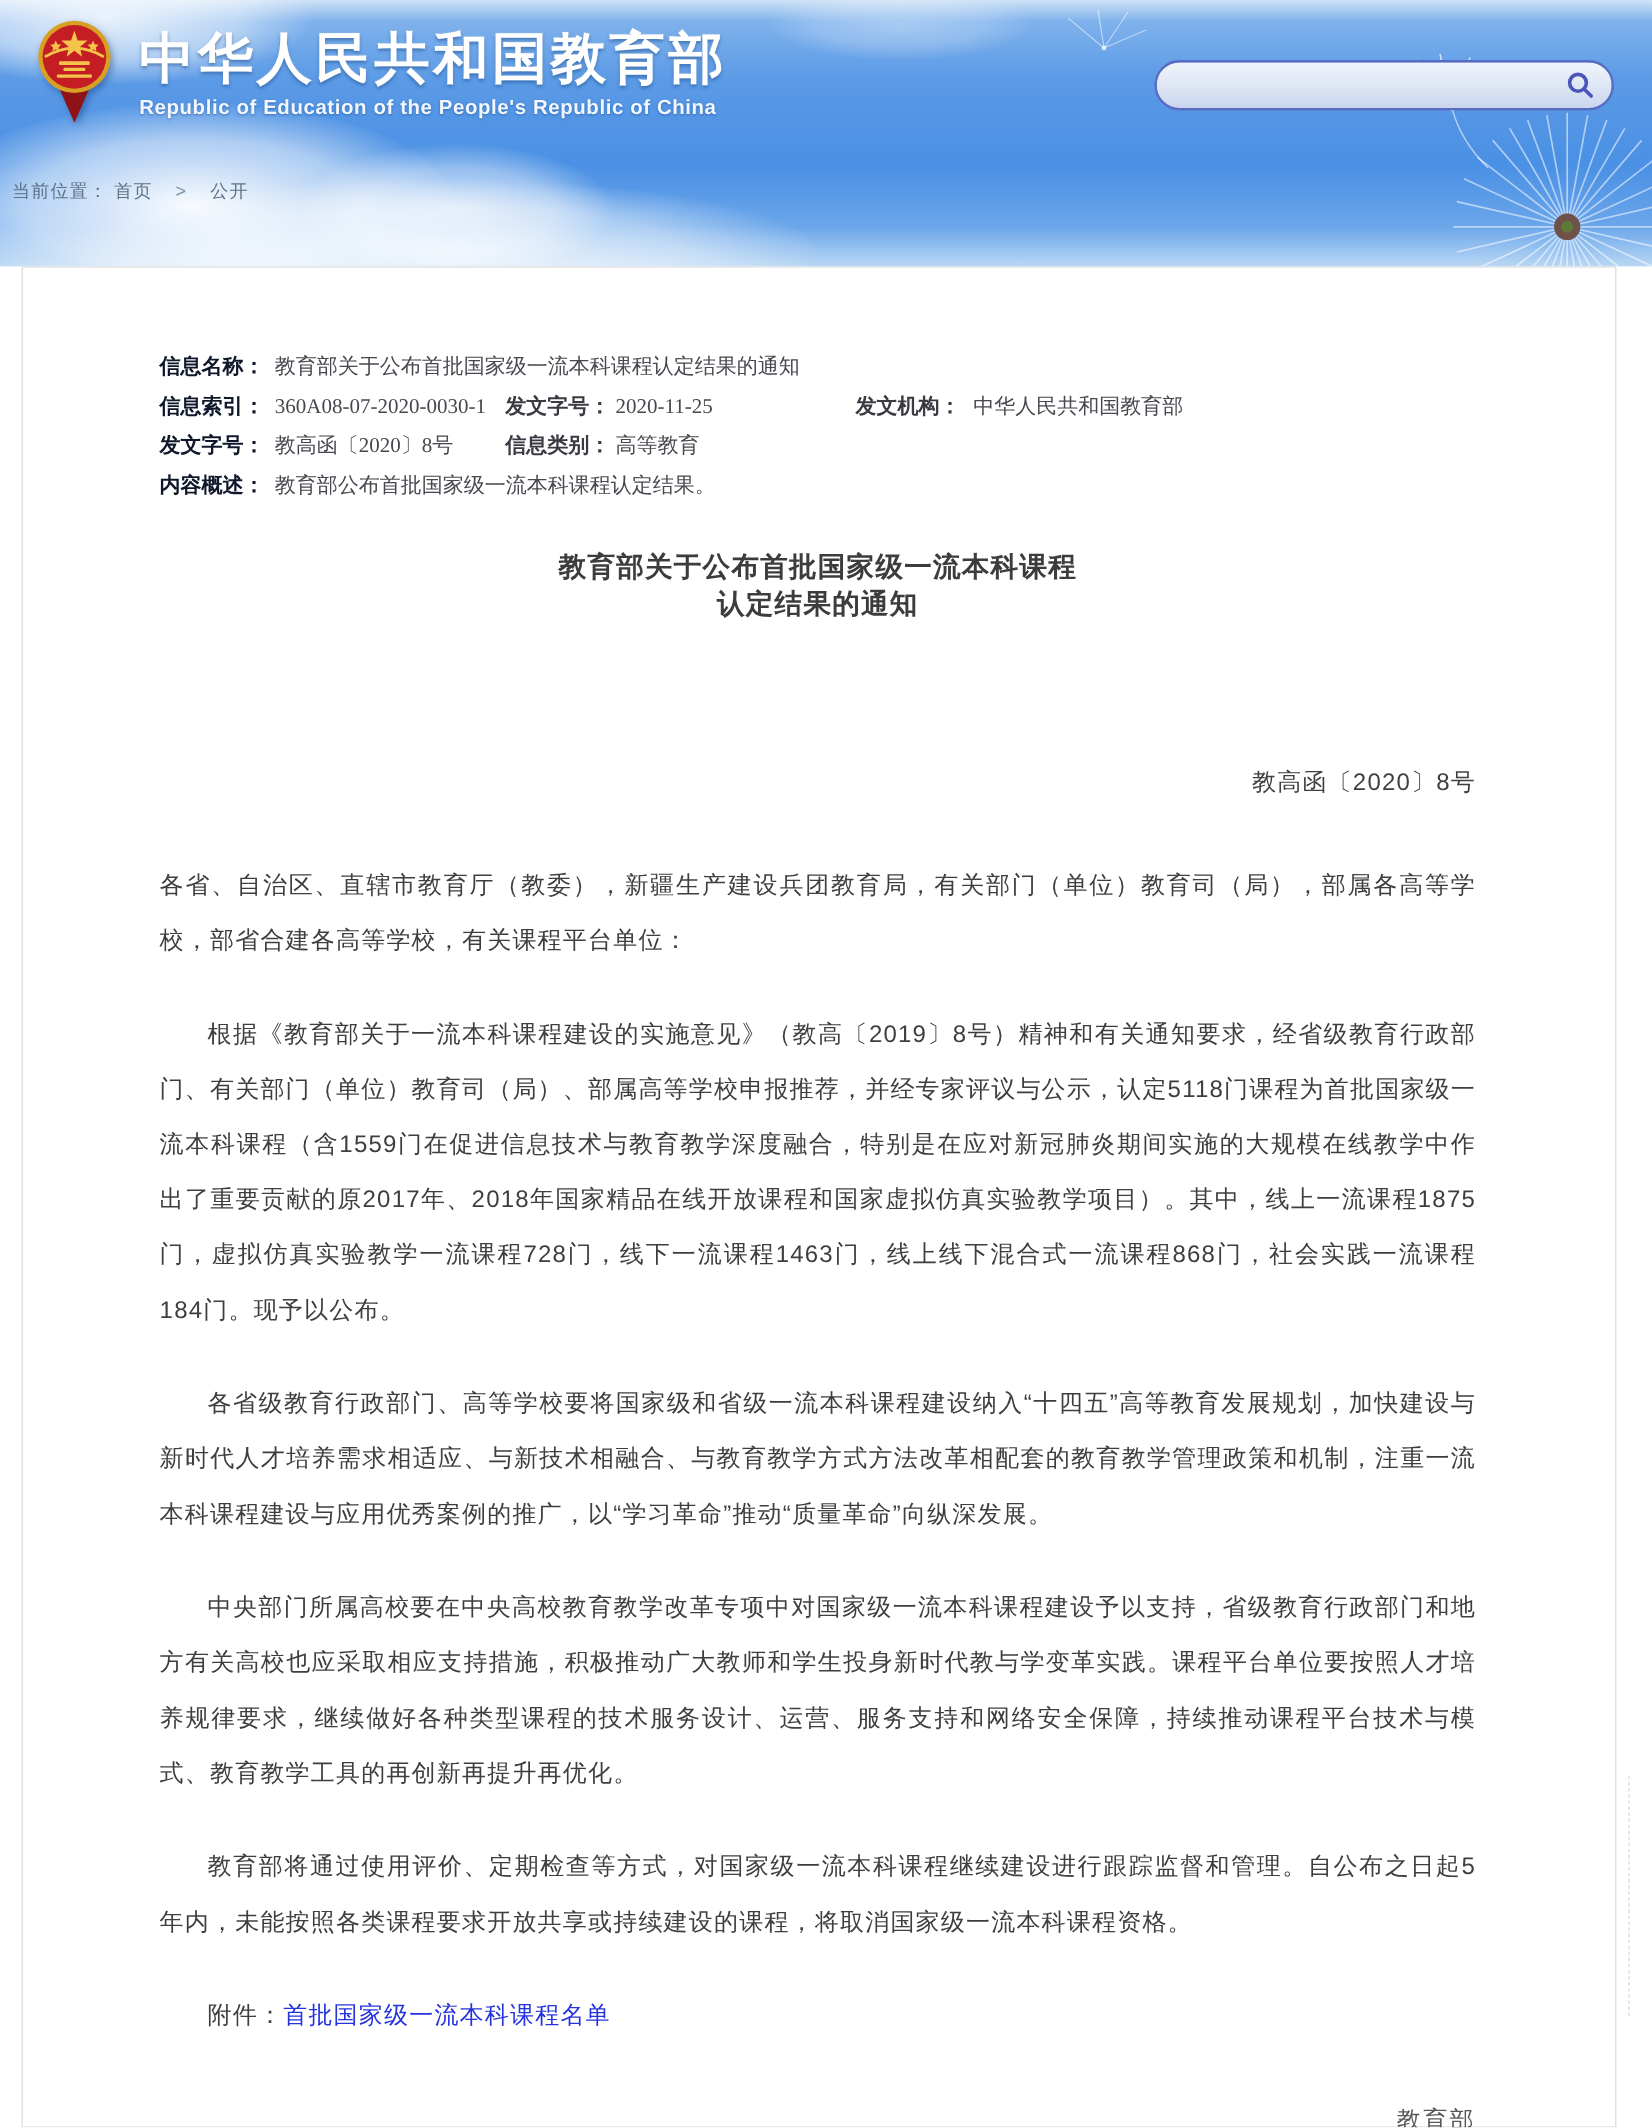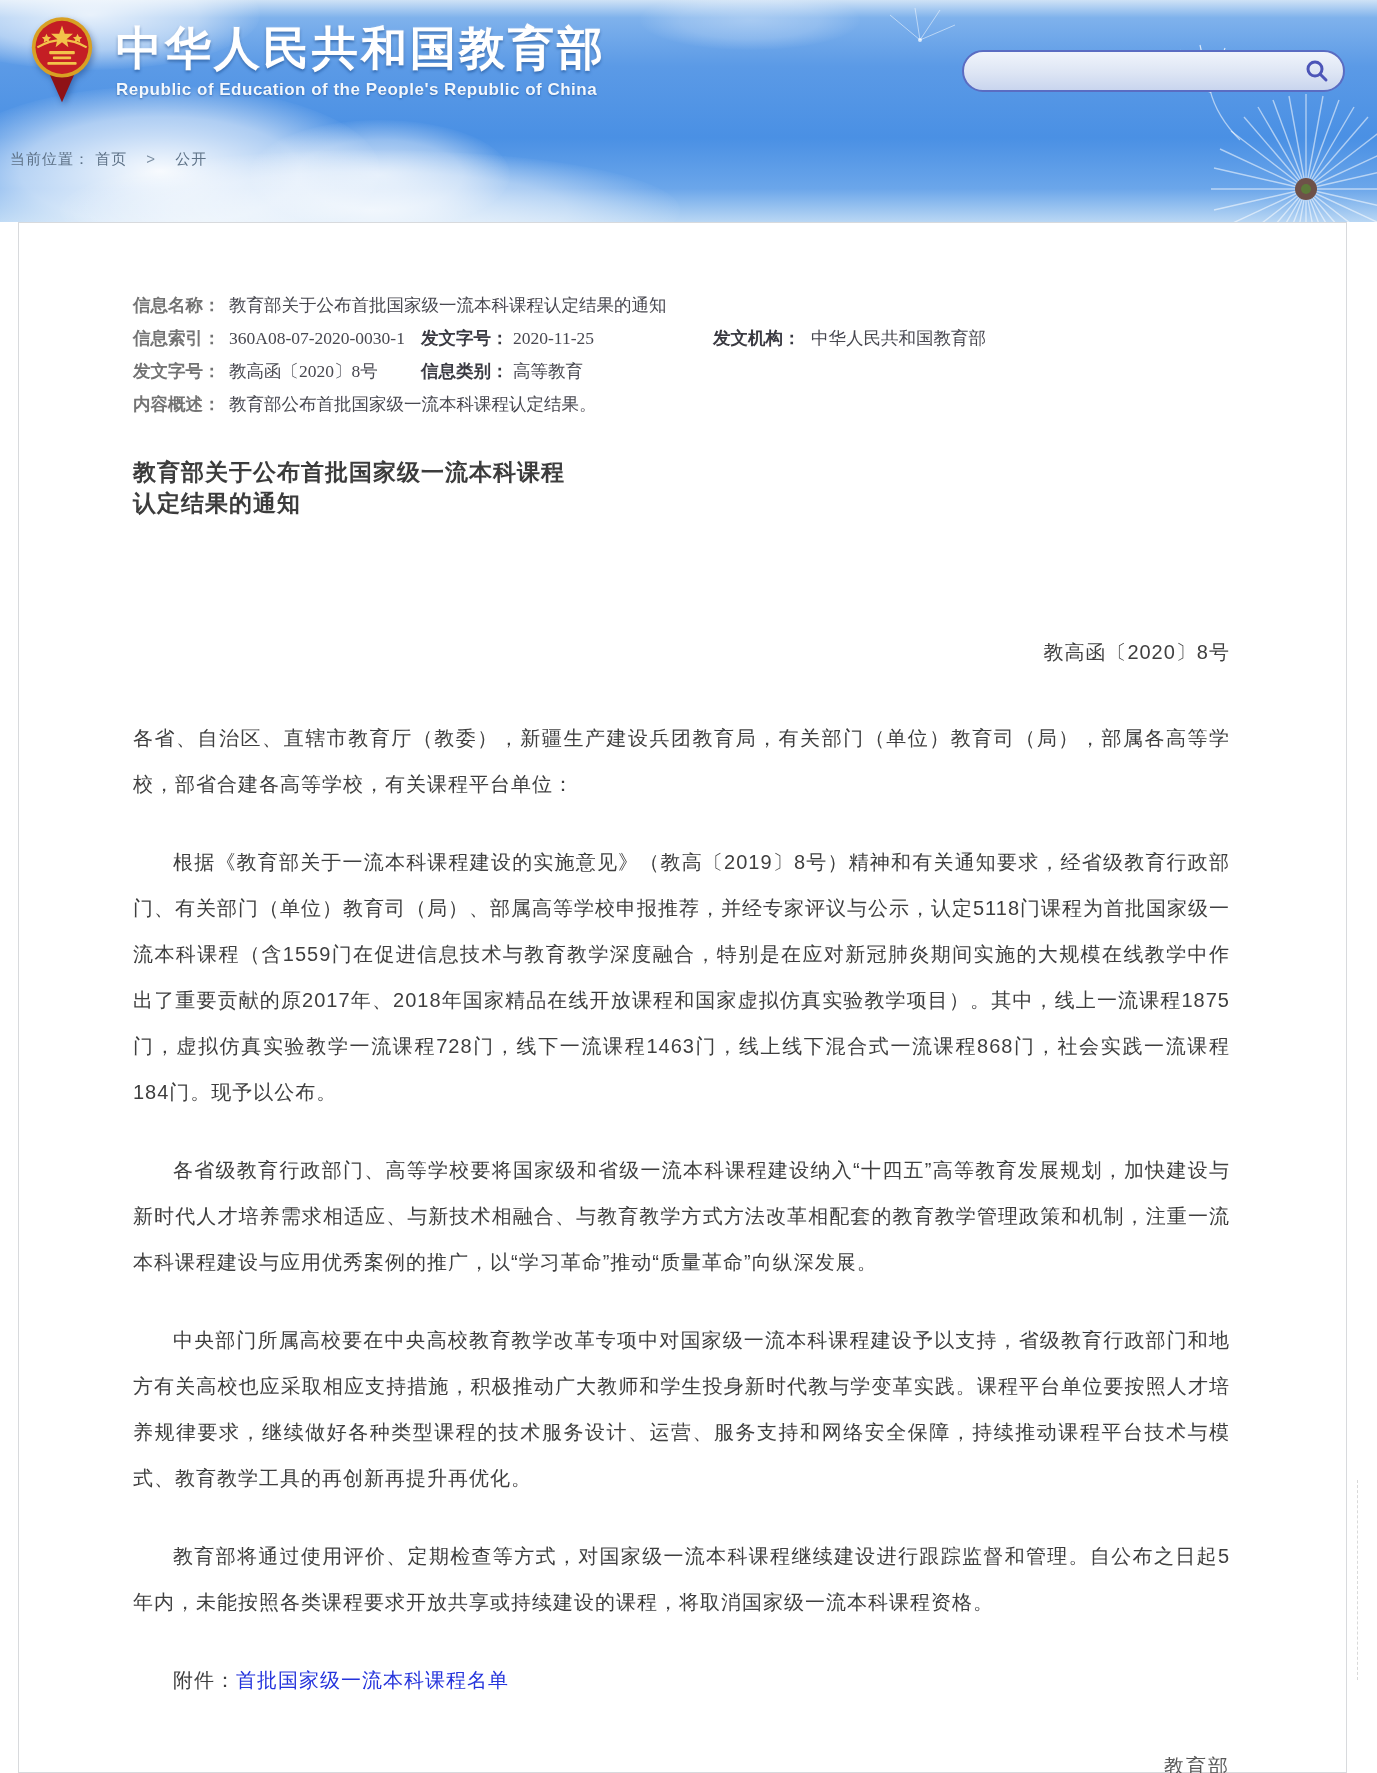--- a/index.html
+++ b/index.html
@@ -39,30 +39,30 @@
   .breadcrumb a{color:#5d7186;text-decoration:none;cursor:pointer;}
   .breadcrumb .sep{margin:0 14px;color:#7b8ea1;}
 
   
   .content{position:relative;margin:0 30px 0 18px;height:1551px;background:#ffffff;
     border:1px solid #d8dadd;box-sizing:border-box;padding:0 116px 0 114px;}
 
   
   .meta{margin-top:66px;font-family:"Liberation Serif","DejaVu Serif",serif;font-size:17.5px;}
   .m-row{display:flex;line-height:33px;white-space:nowrap;}
-  .m-label{font-weight:bold;color:#737373;flex:0 0 auto;}
+  .m-label{font-weight:bold;color:#0f172a;flex:0 0 auto;}
   .m-val{color:#47474f;}
   .w-label1{width:96px;}
   .w-val1{width:192px;}
   .w-label2{width:92px;font-weight:bold;color:#3a3a42;}
   .w-val2{width:200px;}
   .w-label3{width:98px;font-weight:bold;color:#3a3a42;}
 
   
-  .doc-title{margin:36px 0 0 0;text-align:left;font-size:23px;line-height:31px;font-weight:bold;
+  .doc-title{margin:36px 0 0 0;text-align:center;font-size:23px;line-height:31px;font-weight:bold;
     color:#3c3c3c;letter-spacing:1px;}
   .doc-title span{display:block;}
   .doc-number{margin-top:110px;text-align:right;font-size:20px;line-height:46px;color:#3f3f3f;letter-spacing:1px;}
 
   .para{margin:32px 0 0 0;font-size:20px;line-height:46px;letter-spacing:1px;color:#3e3e3e;text-align:justify;}
   .para.first{margin-top:40px;}
   .indent{text-indent:2em;}
 
   .attachment{margin-top:32px;font-size:20px;line-height:46px;letter-spacing:1px;color:#3e3e3e;text-indent:2em;}
   .attachment a{color:#2433dc;text-decoration:none;cursor:pointer;}

